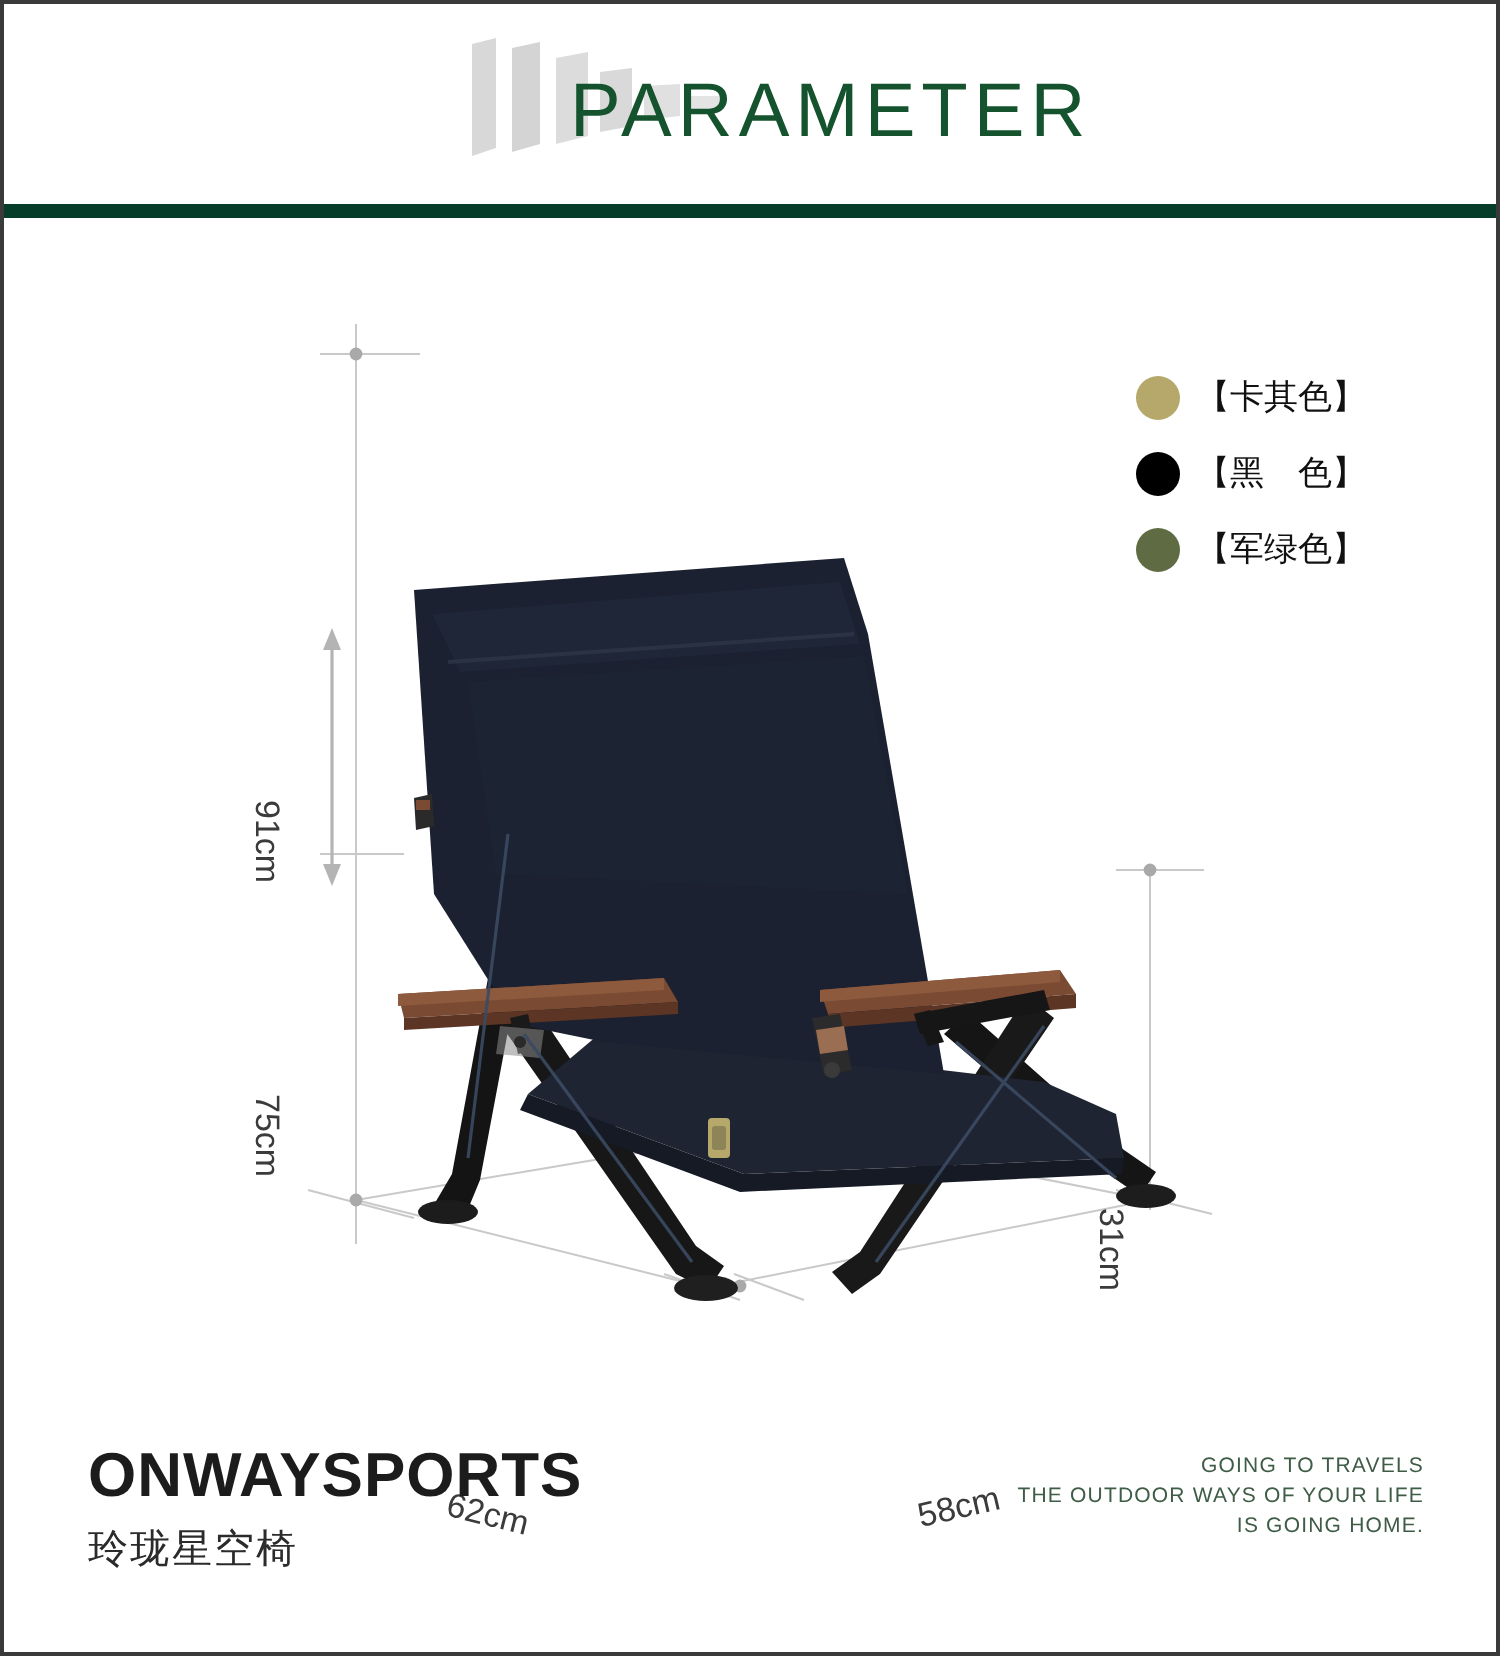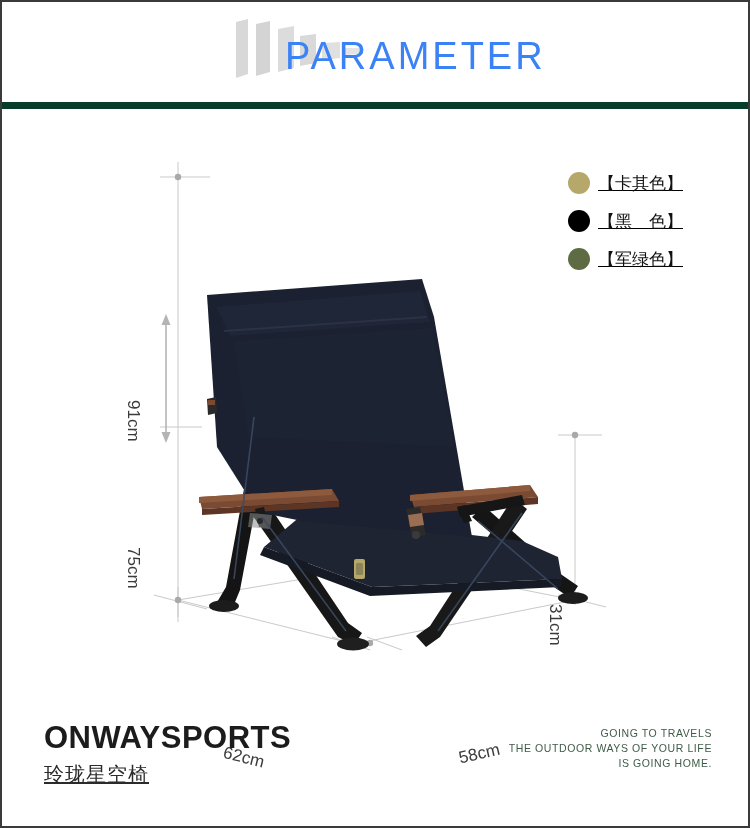--- a/index.html
+++ b/index.html
@@ -23,39 +23,38 @@
     background: #ffffff;
   }
   .deco-bars {
     position: absolute; left: 232px; top: 16px;
     width: 130px; height: 62px;
   }
   .header-title {
     position: absolute; left: 283px; top: 33px;
     font-size: 38px;
     letter-spacing: 3px;
-    color: #3b82f6;
+    color: #14532d;
     font-weight: 400;
     white-space: nowrap;
   }
   .green-rule {
     position: absolute; left: 0; top: 100px;
     width: 746px; height: 7px;
     background: #053d2a;
   }
 
   
   .swatches {
     position: absolute; left: 566px; top: 170px;
     width: 160px;
   }
   .swatch-row {
-    display: flex; align-items: flex-start;
+    display: flex; align-items: flex-end;
     height: 38px;
-    text-decoration: underline;
   }
   .swatch-dot {
     width: 22px; height: 22px;
     border-radius: 50%;
     flex: 0 0 22px;
   }
   .swatch-label {
     margin-left: 8px;
     font-size: 17px;
     color: #111111;
@@ -118,21 +117,20 @@
     color: #1c1c1c;
     letter-spacing: 0.5px;
     white-space: nowrap;
   }
   .brand-sub {
     margin-top: 5px;
     font-size: 20px;
     color: #2b2b2b;
     letter-spacing: 1px;
     white-space: nowrap;
-    text-decoration: underline;
   }
   .tagline {
     position: absolute; right: 36px; top: 18px;
     text-align: right;
   }
   .tagline div {
     font-size: 10.5px;
     line-height: 15px;
     color: #3f5c47;
     letter-spacing: 0.6px;

